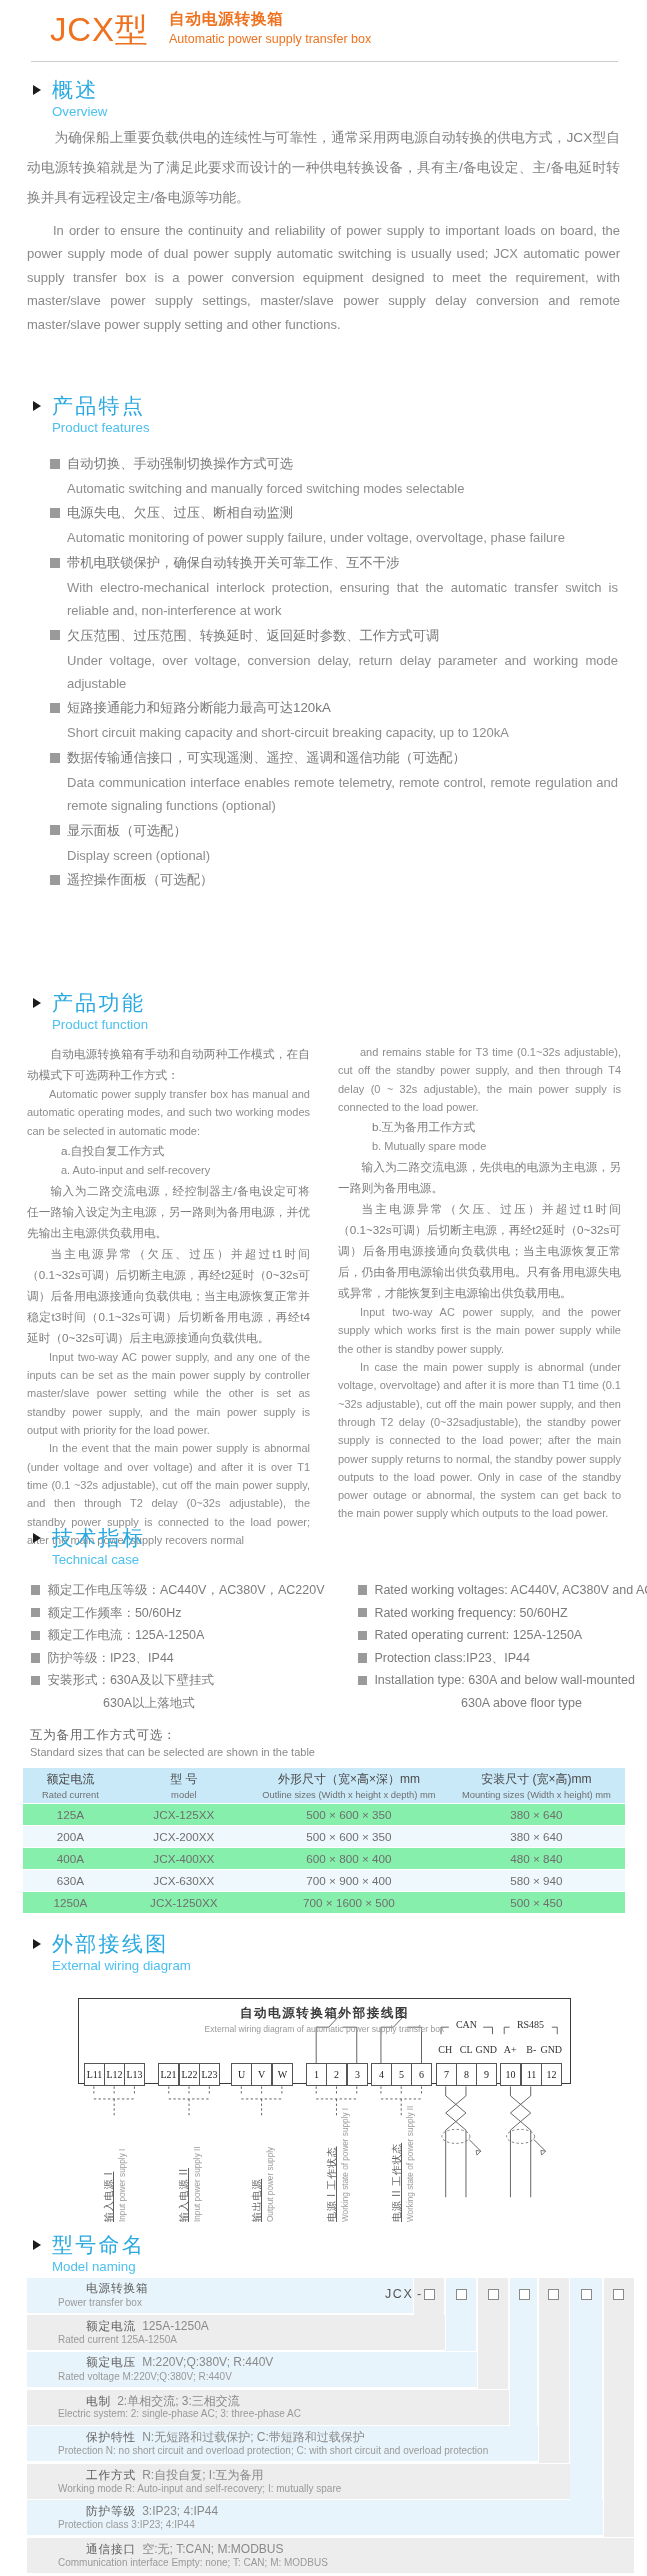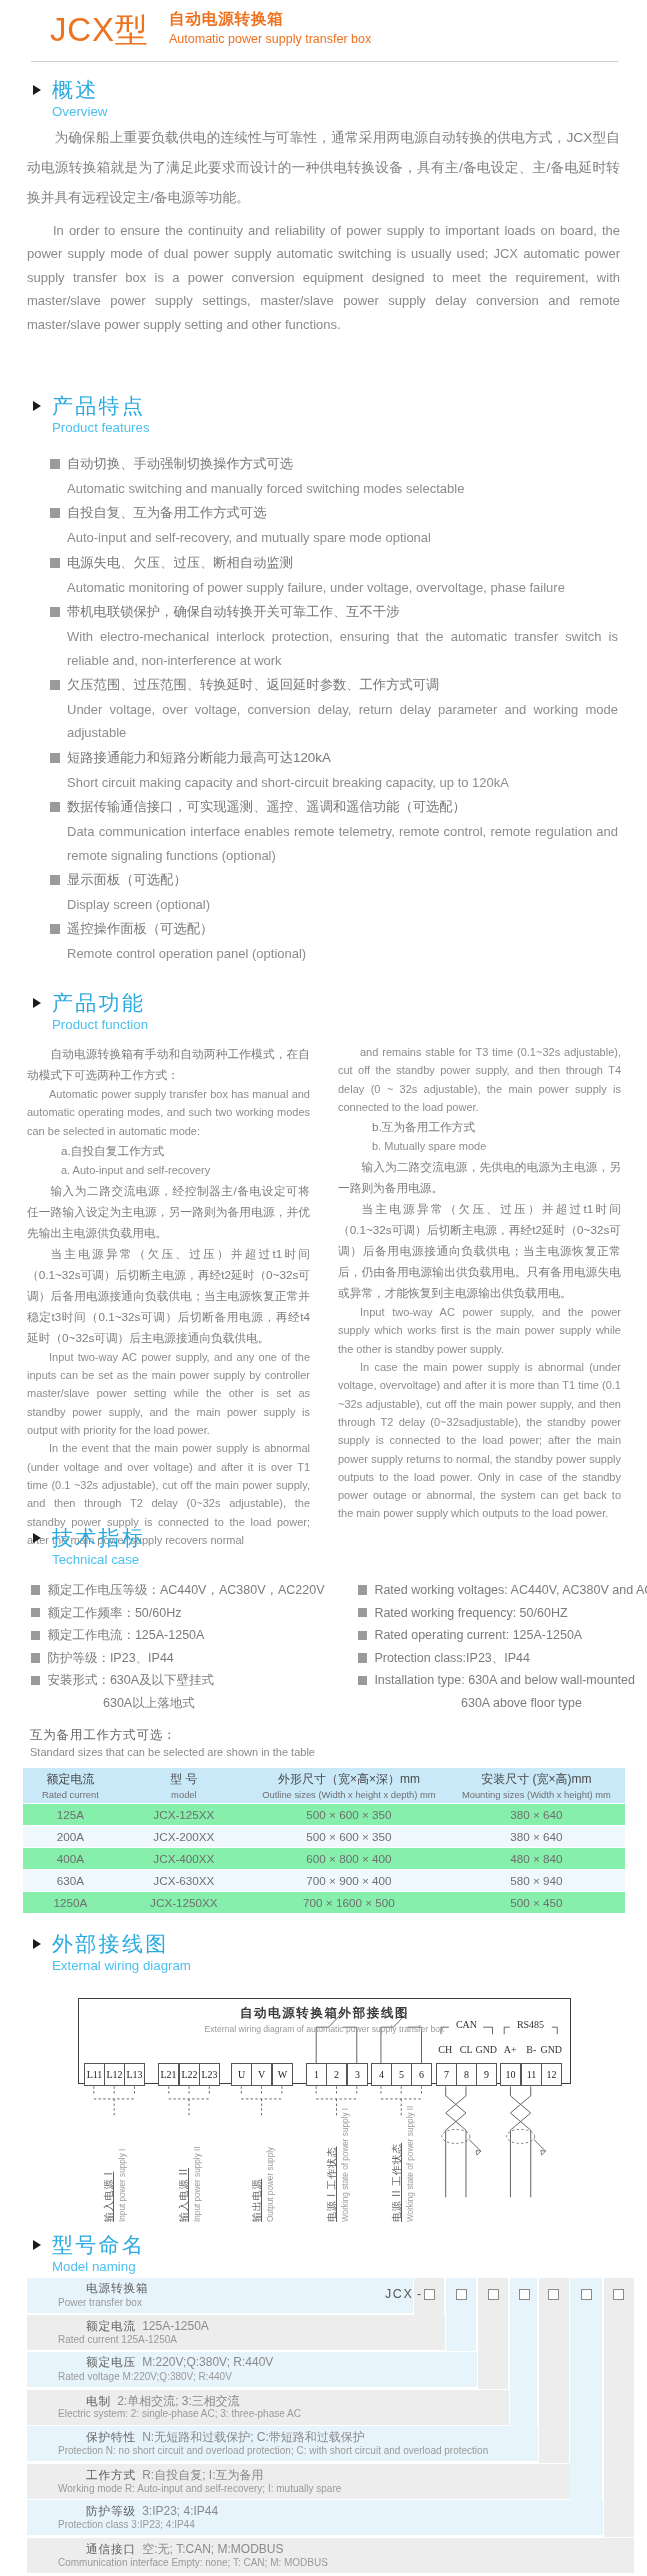--- a/index.html
+++ b/index.html
@@ -103,24 +103,20 @@
     <span class="tri"></span>
     <div class="h-zh">产品特点</div>
     <div class="h-en">Product features</div>
   </div>
   <div id="features-list">
       <div class="feat-item">
         <div class="feat-zh"><span class="bullet-sq"></span><span>自动切换、手动强制切换操作方式可选</span></div>
         <div class="feat-en">Automatic switching and manually forced switching modes selectable</div>
       </div>
       <div class="feat-item">
-        <div class="feat-zh"><span class="bullet-sq"></span><span>自投自复、互为备用工作方式可选</span></div>
-        <div class="feat-en">Auto-input and self-recovery, and mutually spare mode optional</div>
-      </div>
-      <div class="feat-item">
         <div class="feat-zh"><span class="bullet-sq"></span><span>电源失电、欠压、过压、断相自动监测</span></div>
         <div class="feat-en">Automatic monitoring of power supply failure, under voltage, overvoltage, phase failure</div>
       </div>
       <div class="feat-item">
         <div class="feat-zh"><span class="bullet-sq"></span><span>带机电联锁保护，确保自动转换开关可靠工作、互不干涉</span></div>
         <div class="feat-en">With electro-mechanical interlock protection, ensuring that the automatic transfer switch is reliable and, non-interference at work</div>
       </div>
       <div class="feat-item">
         <div class="feat-zh"><span class="bullet-sq"></span><span>欠压范围、过压范围、转换延时、返回延时参数、工作方式可调</span></div>
         <div class="feat-en">Under voltage, over voltage, conversion delay, return delay parameter and working mode adjustable</div>
@@ -132,21 +128,20 @@
       <div class="feat-item">
         <div class="feat-zh"><span class="bullet-sq"></span><span>数据传输通信接口，可实现遥测、遥控、遥调和遥信功能（可选配）</span></div>
         <div class="feat-en">Data communication interface enables remote telemetry, remote control, remote regulation and remote signaling functions (optional)</div>
       </div>
       <div class="feat-item">
         <div class="feat-zh"><span class="bullet-sq"></span><span>显示面板（可选配）</span></div>
         <div class="feat-en">Display screen (optional)</div>
       </div>
       <div class="feat-item">
         <div class="feat-zh"><span class="bullet-sq"></span><span>遥控操作面板（可选配）</span></div>
-        <div class="feat-en">Remote control operation panel (optional)</div>
       </div>
     </div>
 </div>
 
 <div class="sec" style="top:991px">
   <div class="sec-head">
     <span class="tri"></span>
     <div class="h-zh">产品功能</div>
     <div class="h-en">Product function</div>
   </div>

